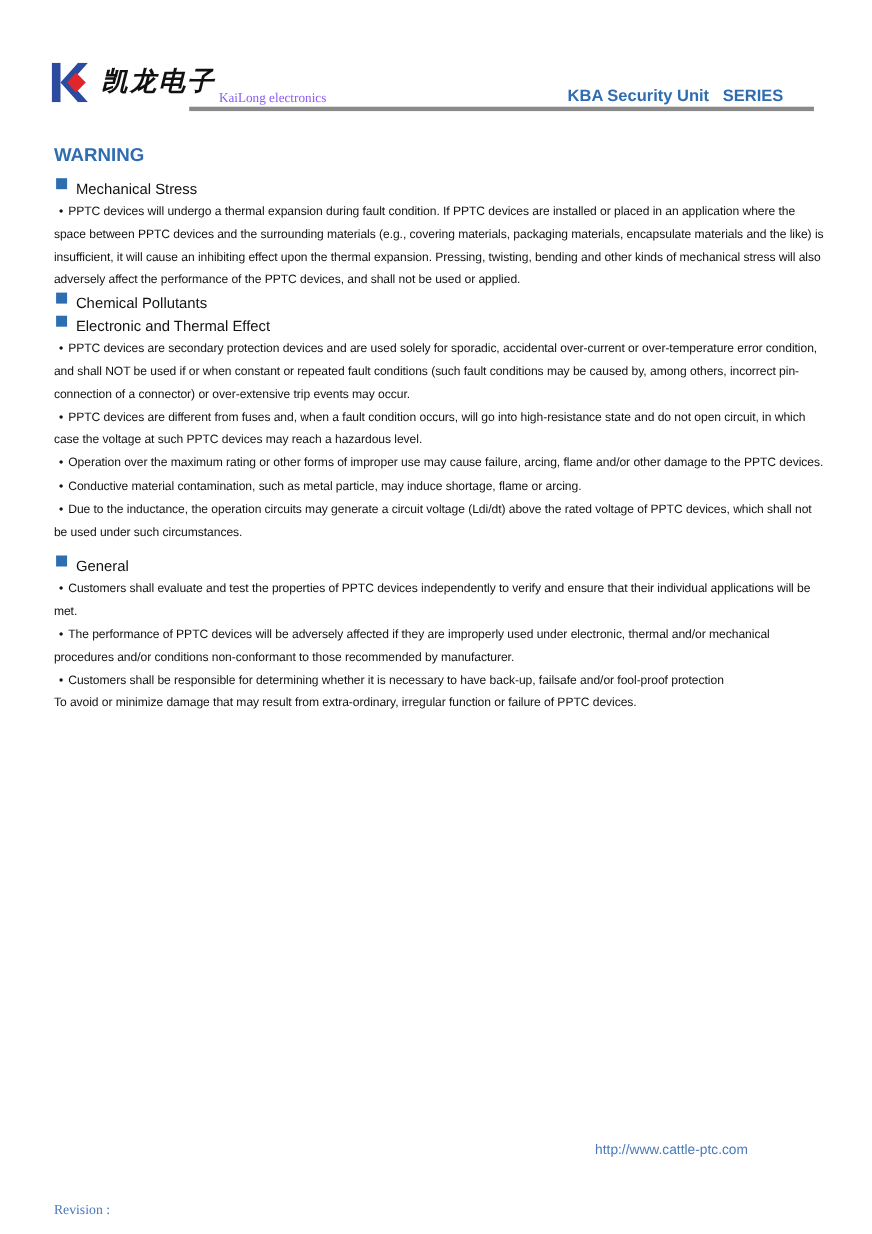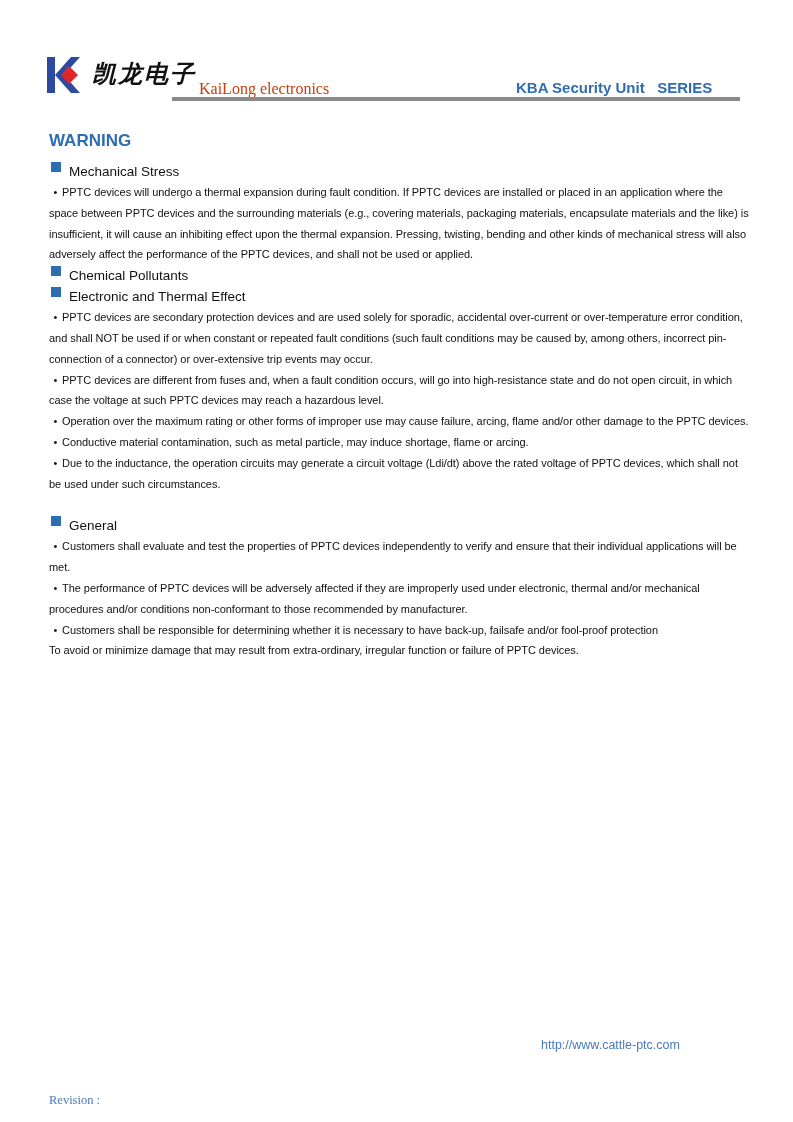--- a/index.html
+++ b/index.html
@@ -2,32 +2,32 @@
 <html><head>
   <meta charset="utf-8">
   <style>
     * { margin: 0; padding: 0; box-sizing: border-box; }
     html, body { width: 793px; height: 1122px; background: #ffffff; overflow: hidden; }
     body { position: relative; font-family: "Liberation Sans", sans-serif; color: #111; }
 
     .header { position: absolute; left: 0; top: 0; width: 733px; height: 110px; }
     .logo-mark { position: absolute; left: 47px; top: 57px; width: 34px; height: 36px; }
     .logo-cn { position: absolute; left: 92px; top: 60px; font-family: "DejaVu Serif", serif; font-size: 24px; font-weight: bold; font-style: italic; letter-spacing: 2px; color: #111; line-height: 28px; }
-    .logo-en { position: absolute; left: 199px; top: 81px; font-family: "Liberation Serif", serif; font-size: 16px; color: #c2410c; line-height: 16px; }
+    .logo-en { position: absolute; left: 199px; top: 81px; font-family: "Liberation Serif", serif; font-size: 12px; color: #8b5cf6; line-height: 16px; }
     .series-title { position: absolute; left: 516px; top: 79px; font-size: 15px; font-weight: bold; color: #2e6db0; line-height: 18px; white-space: pre; }
     .header-rule { position: absolute; left: 172px; top: 97px; width: 568px; height: 4px; background: #8a8a8a; }
 
     .content { position: absolute; left: 49px; top: 130px; width: 700px; }
     .page-title { font-size: 17px; font-weight: bold; color: #2e6db0; line-height: 22px; margin-bottom: 10px; }
 
     .section { }
     .section-head { display: flex; align-items: flex-start; height: 20px; margin-top: 1px; }
     .section-head .square { width: 10px; height: 10px; background: #2e6db0; margin-left: 2px; margin-right: 8px; flex: none; }
     .section-head .label { font-size: 13.5px; color: #111; line-height: 20px; }
-    .section.gap { margin-top: 22px; }
+    .section.gap { margin-top: 11px; }
 
     .para { font-size: 11px; line-height: 20.8px; color: #111; letter-spacing: -0.05px; }
     .bullet-dot { display: inline-block; width: 13px; text-align: center; }
 
     .footer-left { position: absolute; left: 49px; top: 1092px; font-family: Liberation Serif, serif; font-size: 12.5px; color: #4a7ab8; line-height: 16px; }
     .footer-right { position: absolute; left: 541px; top: 1037px; font-family: Liberation Sans, sans-serif; font-size: 12.5px; color: #4a7ab8; line-height: 16px; }
 
     .watermark { position: absolute; left: 276px; top: 1088px; font-family: "DejaVu Sans Mono", monospace; font-size: 23px; font-weight: bold; color: #000; letter-spacing: 0.5px; line-height: 26px; margin-top: 40px; }
   </style>
 </head>

